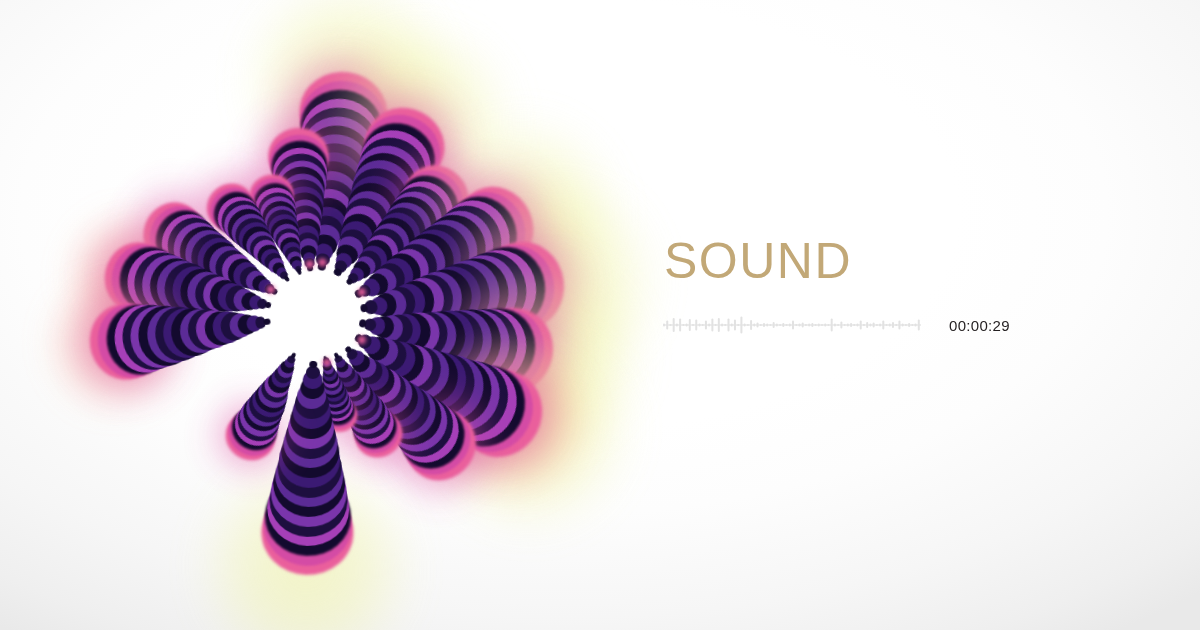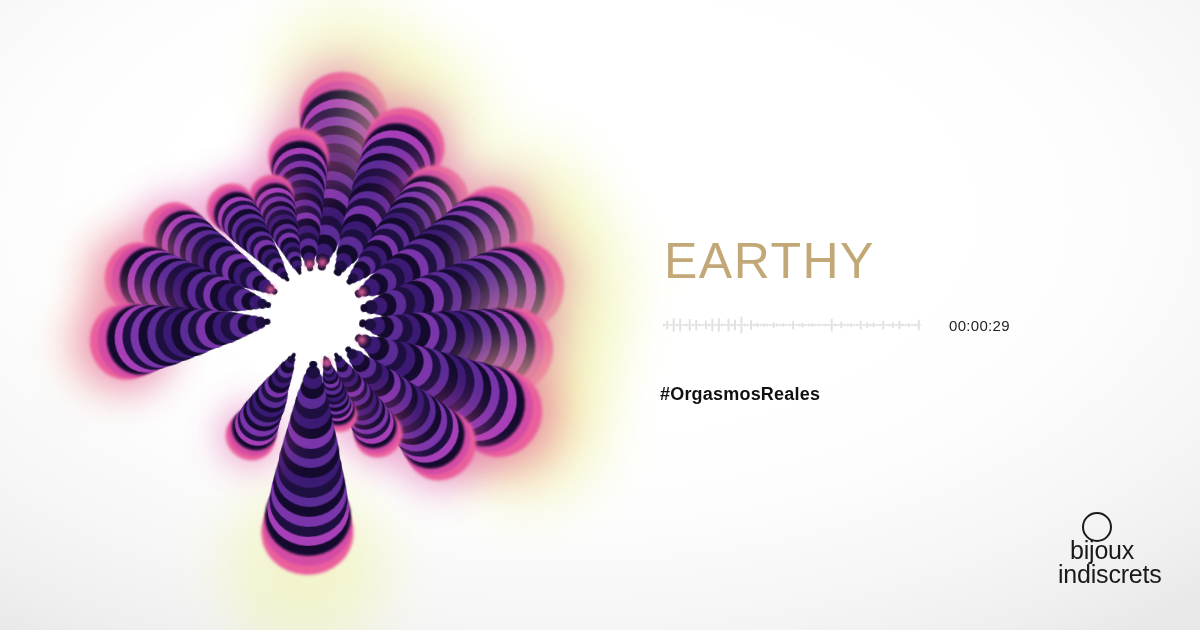--- a/index.html
+++ b/index.html
@@ -630,21 +630,21 @@
           <div class="band" style="left:17.2px;top:-9.1px;width:16.7px;height:18.1px;background:#1d0f3f;filter:blur(0.55px);"></div>
           <div class="band" style="left:13.9px;top:-7.9px;width:14.5px;height:15.7px;background:#5b2b96;filter:blur(0.55px);"></div>
           <div class="band" style="left:10.8px;top:-6.6px;width:12.2px;height:13.2px;background:#130a2e;filter:blur(0.55px);"></div>
           <div class="band" style="left:7.7px;top:-5.3px;width:9.7px;height:10.6px;background:#3b1a73;filter:blur(0.55px);"></div>
           <div class="band" style="left:4.8px;top:-3.9px;width:7.1px;height:7.7px;background:#1d0f3f;filter:blur(0.55px);"></div>
           <div class="band" style="left:1.1px;top:-2.2px;width:6.0px;height:4.5px;background:#130a2e;filter:blur(0.55px);"></div>
         </div>
       </div>
   </div>
 
-  <div id="title">EARTHY</div>
+  <div id="title">SOUND</div>
 
   <div id="player">
     <svg id="waveform" width="258" height="26" viewBox="0 0 258 26">
         <rect x="0" y="12.4" width="258" height="1.2" fill="#e2e2e2"></rect>
         <rect x="0.00" y="11.50" width="2.00" height="3.00" rx="1.00" fill="#e2e2e2"></rect>
         <rect x="3.23" y="8.50" width="2.00" height="9.00" rx="1.00" fill="#e2e2e2"></rect>
         <rect x="6.45" y="12.00" width="2.00" height="2.00" rx="1.00" fill="#e2e2e2"></rect>
         <rect x="9.68" y="6.00" width="2.00" height="14.00" rx="1.00" fill="#e2e2e2"></rect>
         <rect x="12.90" y="11.50" width="2.00" height="3.00" rx="1.00" fill="#e2e2e2"></rect>
         <rect x="16.13" y="6.50" width="2.00" height="13.00" rx="1.00" fill="#e2e2e2"></rect>
@@ -719,22 +719,16 @@
         <rect x="238.65" y="11.50" width="2.00" height="3.00" rx="1.00" fill="#e2e2e2"></rect>
         <rect x="241.88" y="12.00" width="2.00" height="2.00" rx="1.00" fill="#e2e2e2"></rect>
         <rect x="245.10" y="11.00" width="2.00" height="4.00" rx="1.00" fill="#e2e2e2"></rect>
         <rect x="248.33" y="12.00" width="2.00" height="2.00" rx="1.00" fill="#e2e2e2"></rect>
         <rect x="251.55" y="11.50" width="2.00" height="3.00" rx="1.00" fill="#e2e2e2"></rect>
         <rect x="254.78" y="7.50" width="2.00" height="11.00" rx="1.00" fill="#e2e2e2"></rect>
       </svg>
     <div id="duration">00:00:29</div>
   </div>
 
-  <div id="hashtag">#OrgasmosReales</div>
-
-
-  <div id="logo">
-    <div id="logo-ring"></div>
-    <div id="logo-word-1">bijoux</div>
-    <div id="logo-word-2">indiscrets</div>
-  </div>
+
+
 
 </div>
 
 </body></html>

